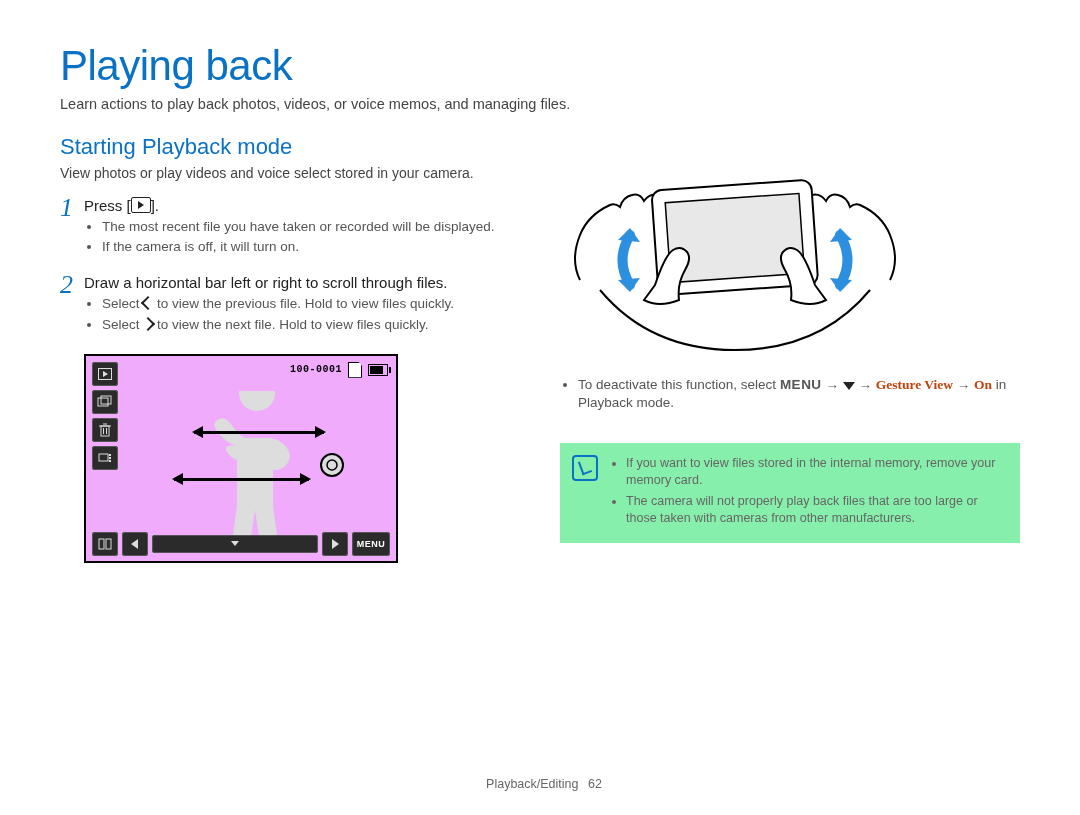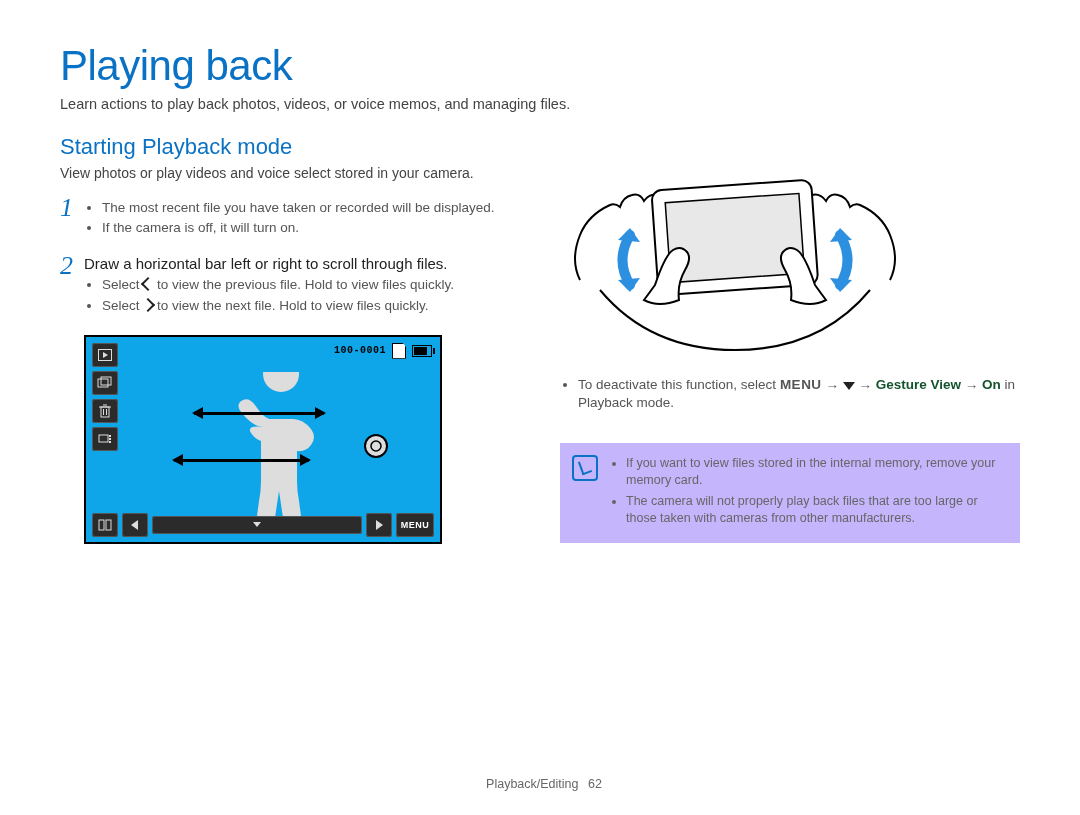--- a/index.html
+++ b/index.html
@@ -110,25 +110,24 @@
     vertical-align: 0;
   }
   .chev.left { transform: rotate(-135deg); }
   .chev.right { transform: rotate(45deg); }
 
   
   .screen {
     border: 2px solid #000;
     width: 310px;
     height: 205px;
-    background: #0ea5e9;
+    background: #f0abfc;
     position: relative;
     margin-top: 20px;
     overflow: hidden;
-    padding-left: 44px;
   }
   .screen-left-icons {
     position: absolute;
     left: 6px;
     top: 6px;
     display: flex;
     flex-direction: column;
     gap: 4px;
   }
   .ic {
@@ -227,21 +226,21 @@
   
   .tilt-illus {
     width: 350px;
     height: 220px;
     margin: 6px auto 10px auto;
     position: relative;
   }
 
   
   .note-box {
-    background: #c4b5fd;
+    background: #86efac;
     padding: 12px 14px 12px 50px;
     position: relative;
     margin-top: 31px;
     font-size: 12.5px;
     color: #666;
     line-height: 1.35;
   }
   .note-icon {
     position: absolute;
     left: 12px;
@@ -286,39 +285,42 @@
   .footer {
     position: absolute;
     bottom: 24px;
     left: 0; right: 0;
     text-align: center;
     font-size: 12.5px;
     color: #666;
     padding-left: 8px;
   }
   .footer .pn { margin-left: 6px; }
-  .bold { font-weight: bold; color: #14532d; }
+  .bold { font-weight: bold; color: #c2410c; font-family: Liberation Serif, serif; }
 </style>
 </head>
 <body>
 
 <div class="page">
 
   <h1 class="title">Playing back</h1>
   <div class="subtitle">Learn actions to play back photos, videos, or voice memos, and managing files.</div>
 
   <div class="columns">
 
     <div class="col">
       <h2 class="section-heading">Starting Playback mode</h2>
       <div class="section-desc">View photos or play videos and voice select stored in your camera.</div>
 
       <div class="step">
         <div class="step-num">1</div>
         <div class="step-body">
+          <div class="step-text">
+            <span>Press [</span><span class="play-btn-box"></span><span>].</span>
+          </div>
           <ul class="bullets">
             <li>The most recent file you have taken or recorded will be displayed.</li>
             <li>If the camera is off, it will turn on.</li>
           </ul>
         </div>
       </div>
 
       <div class="step">
         <div class="step-num">2</div>
         <div class="step-body">

